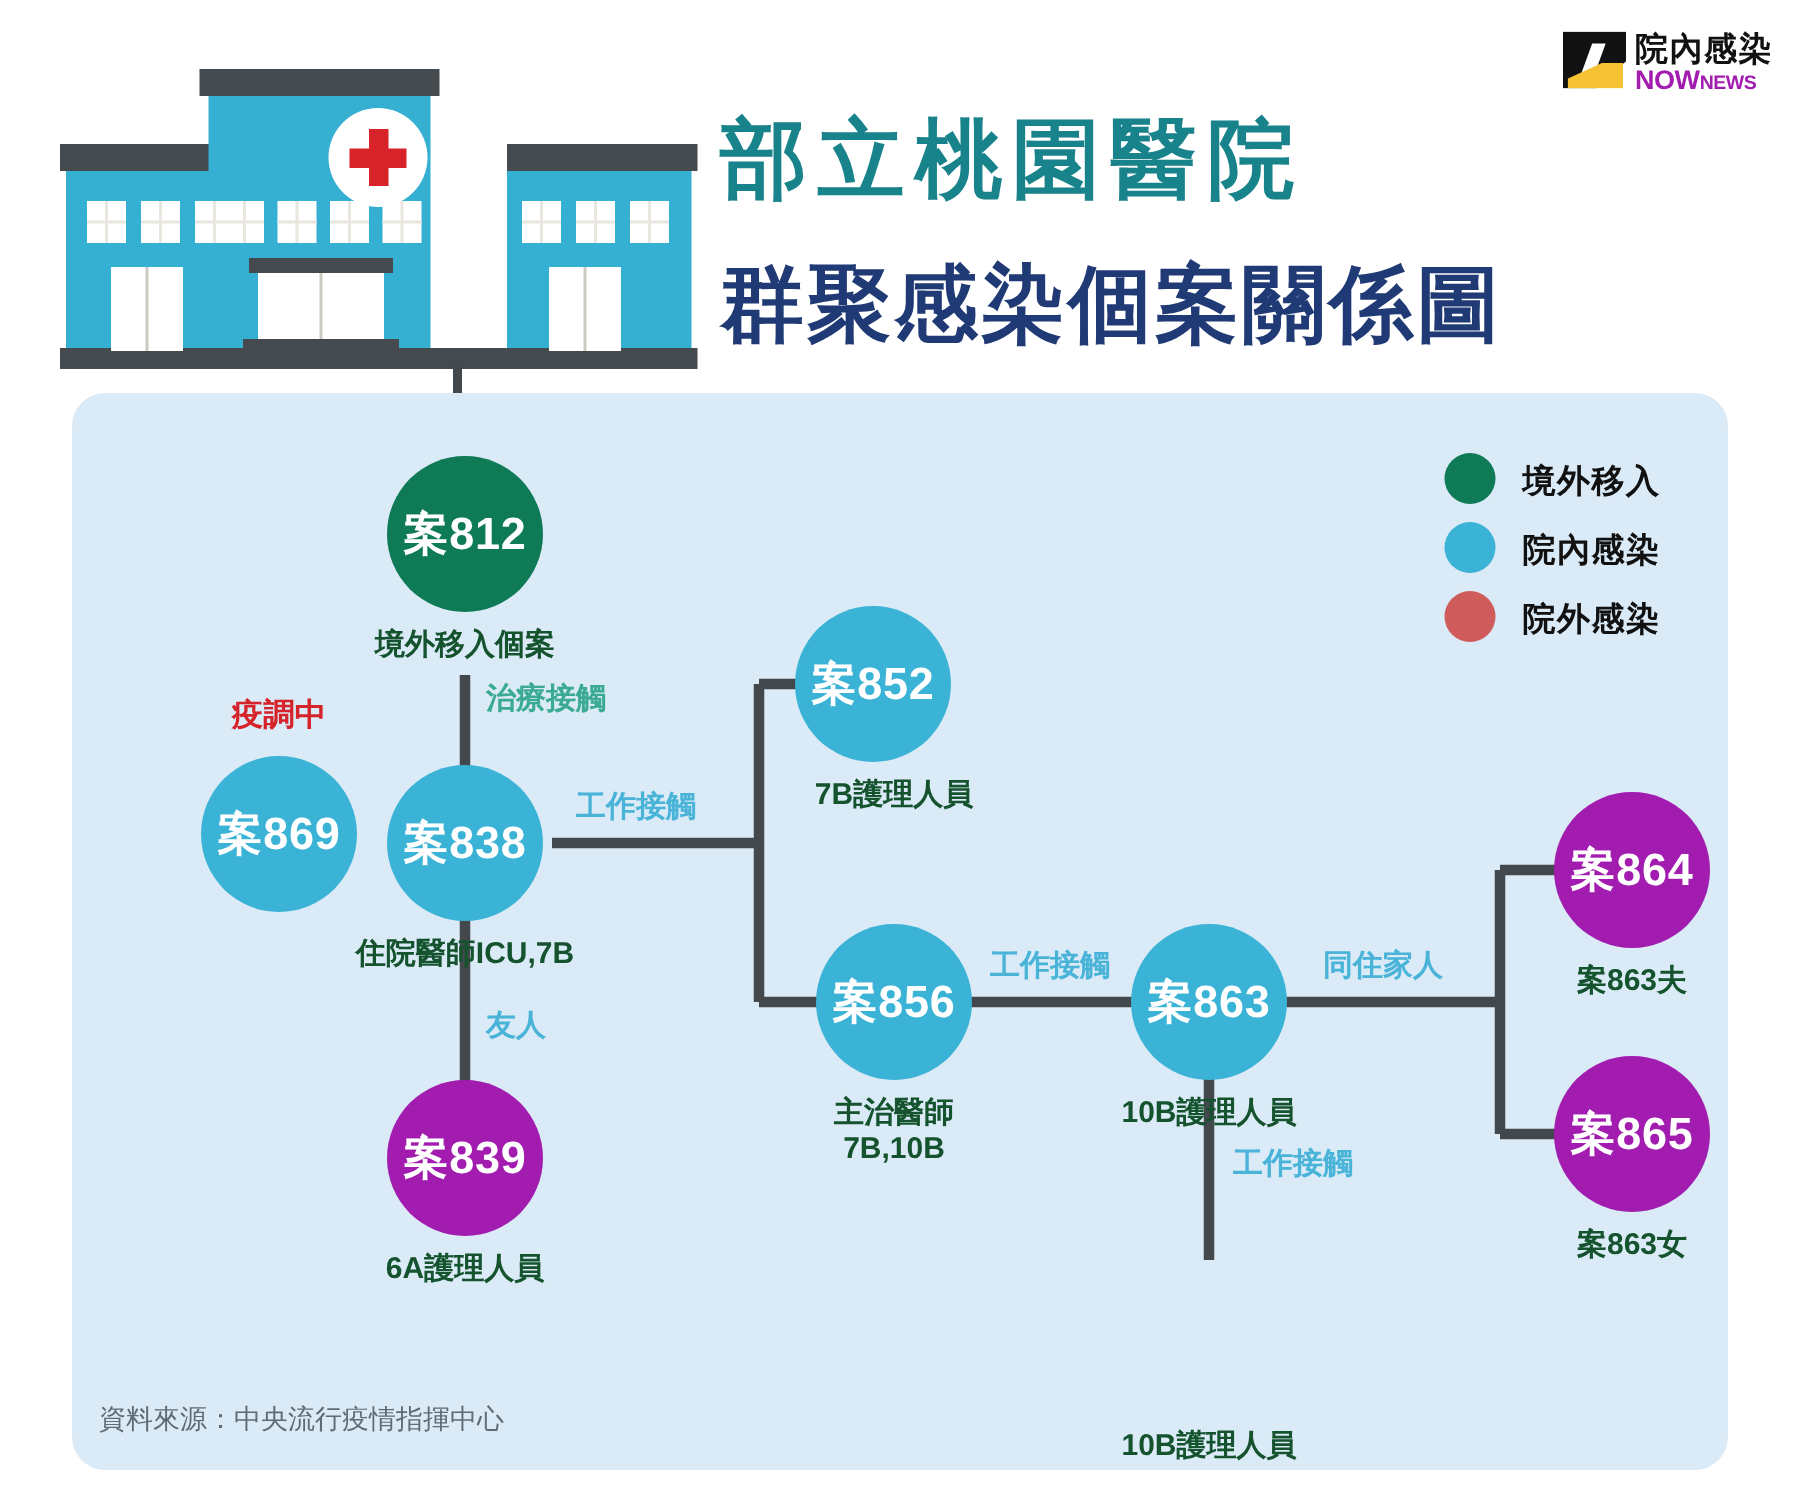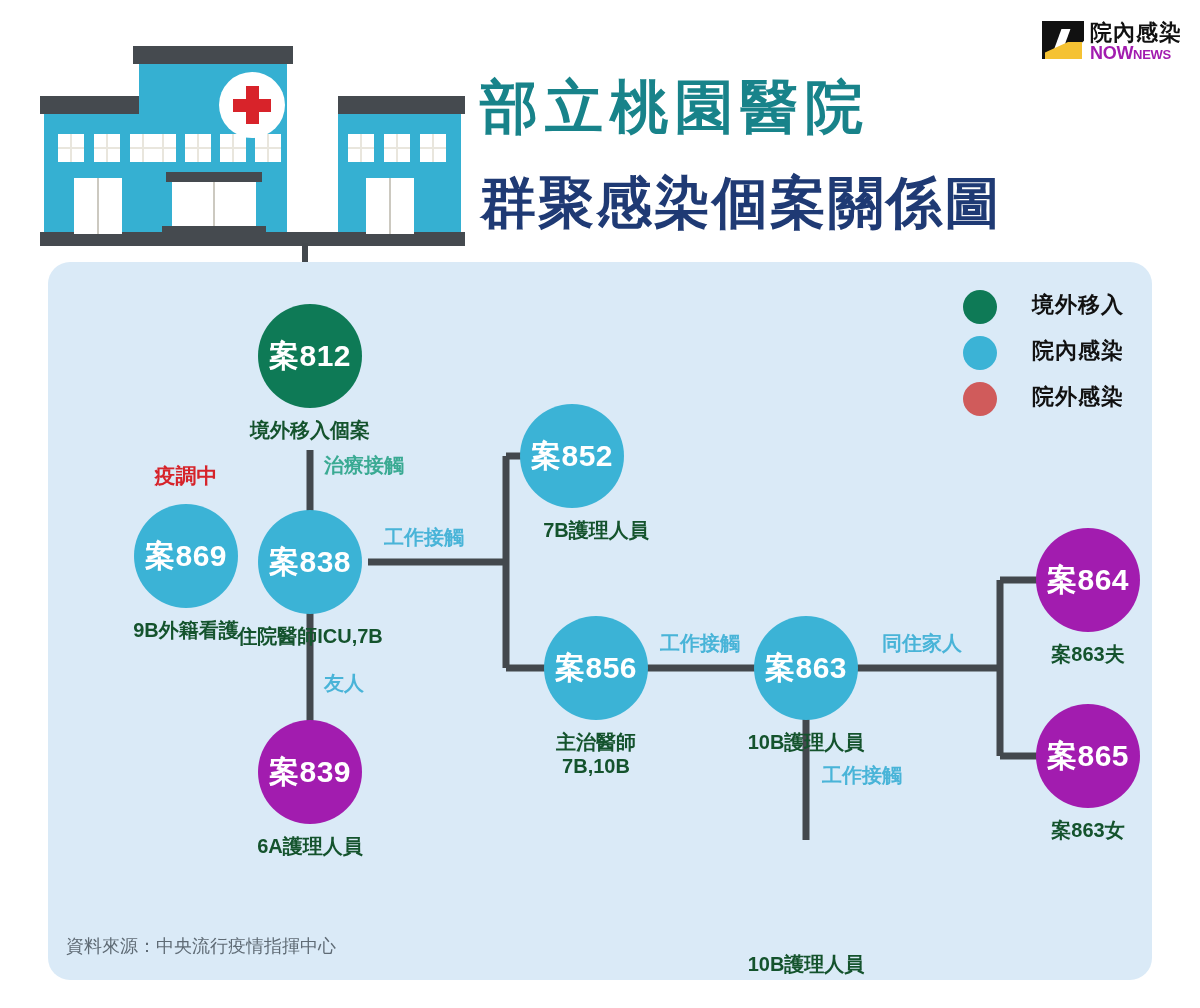--- a/index.html
+++ b/index.html
@@ -115,21 +115,21 @@
   }
   .edge-label.teal { color: #3aaa93; }
 
   #status-869 {
     position: absolute; color: #d6232a; font-weight: bold;
     font-size: 21px; white-space: nowrap;
   }
 
   
   #legend { position: absolute; left: 915px; top: 28px; width: 190px; }
-  .legend-row { position: relative; height: 46px; display: flex; align-items: flex-start; gap: 17px; }
+  .legend-row { position: relative; height: 46px; display: flex; align-items: flex-end; }
   .legend-dot { width: 34px; height: 34px; border-radius: 50%; flex: 0 0 auto; }
   .legend-dot.green { background: #0e7a56; }
   .legend-dot.cyan  { background: #3bb3d6; }
   .legend-dot.red   { background: #d05b5b; }
   .legend-txt {
     margin-left: 18px; font-size: 22px; font-weight: bold;
     color: #111111; white-space: nowrap; letter-spacing: 1px;
   }
 
   #source {
@@ -258,28 +258,27 @@
 
     <div class="node green" style="left:210px; top:42px; width:104px; height:104px;">
       <span class="node-label-txt">案812</span>
     </div>
     <div class="caption" style="left:140px; top:156px; width:244px;">境外移入個案</div>
 
     <div id="status-869" style="left:78px; top:200px; width:120px; text-align:center;">疫調中</div>
     <div class="node cyan" style="left:86px; top:242px; width:104px; height:104px;">
       <span class="node-label-txt">案869</span>
     </div>
-    <div class="caption" style="left:16px; top:356px; width:244px;">9B外籍看護</div>
 
     <div class="node cyan" style="left:210px; top:248px; width:104px; height:104px;">
       <span class="node-label-txt">案838</span>
     </div>
     <div class="caption" style="left:140px; top:362px; width:244px;">住院醫師ICU,7B</div>
 
-    <div class="node cyan" style="left:472px; top:142px; width:104px; height:104px;">
+    <div class="node cyan" style="left:482px; top:142px; width:104px; height:104px;">
       <span class="node-label-txt">案852</span>
     </div>
     <div class="caption" style="left:426px; top:256px; width:244px;">7B護理人員</div>
 
     <div class="node red" style="left:210px; top:458px; width:104px; height:104px;">
       <span class="node-label-txt">案839</span>
     </div>
     <div class="caption" style="left:140px; top:572px; width:244px;">6A護理人員</div>
 
     <div class="node cyan" style="left:496px; top:354px; width:104px; height:104px;">

